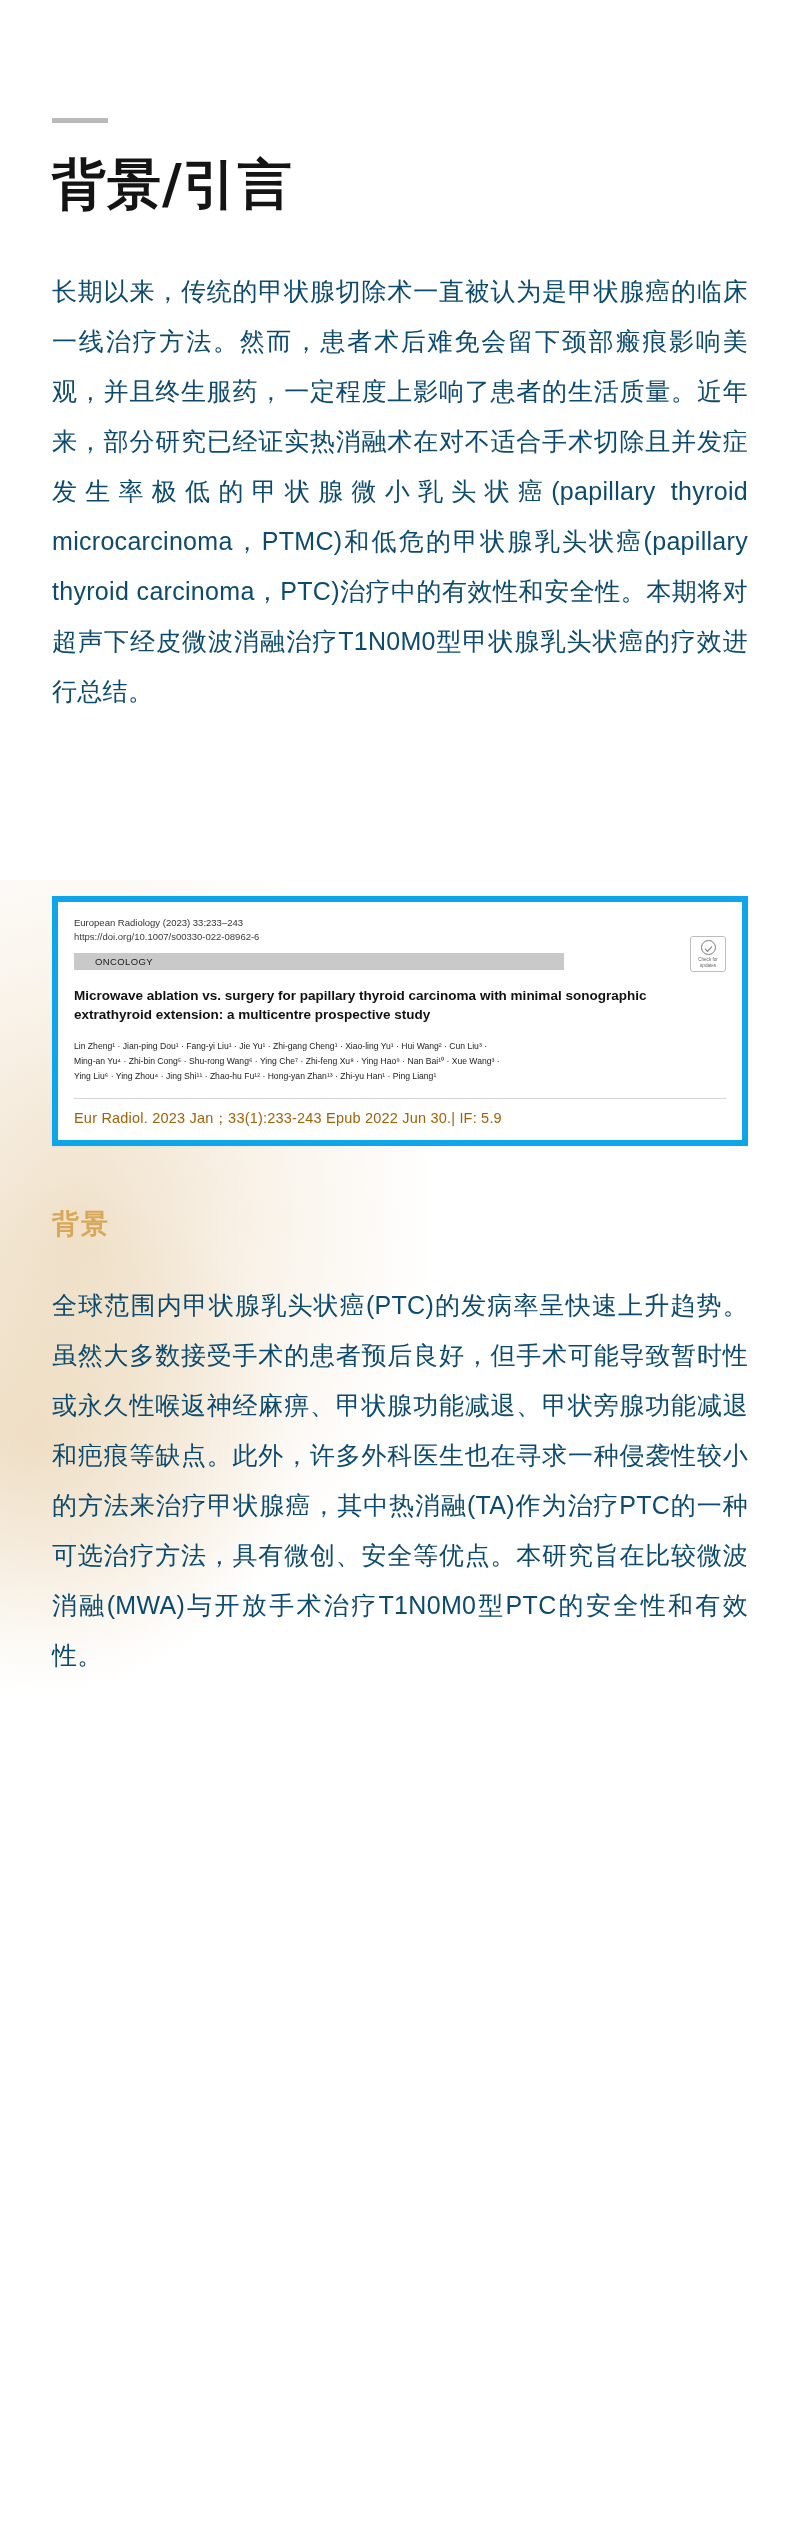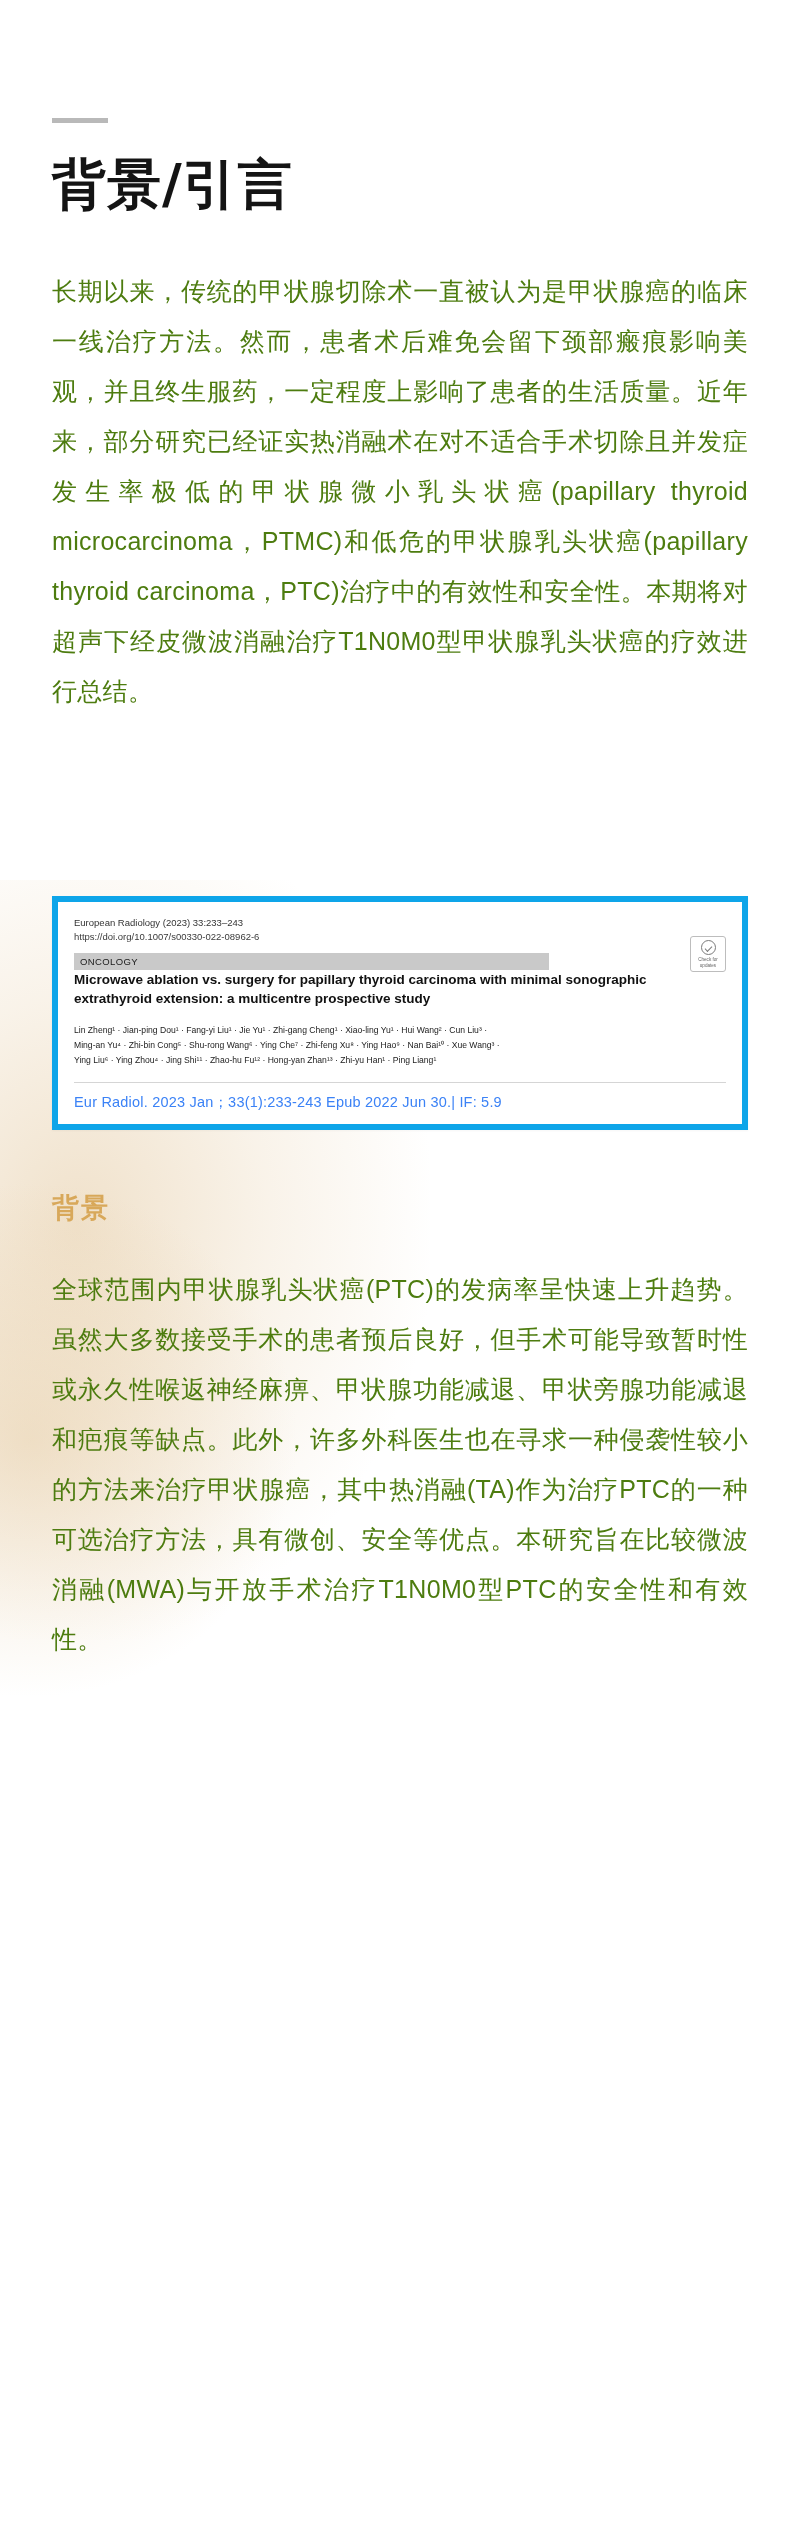--- a/index.html
+++ b/index.html
@@ -56,21 +56,21 @@
     font-family: "DejaVu Serif", "Liberation Serif", serif;
     font-size: 54px;
     font-weight: 700;
     letter-spacing: 1px;
     color: #141414;
     margin: 0 0 44px 0;
   }
   .body-para {
     font-size: 25px;
     line-height: 2.0;
-    color: #4d7c0f;
+    color: #0c4a6e;
     text-align: justify;
     letter-spacing: 0.3px;
     margin: 0;
   }
 
   
   .research-block {
     margin-top: 180px;
     text-align: right;
     position: relative;
@@ -110,24 +110,25 @@
     line-height: 1.45;
     color: #333;
     margin-bottom: 9px;
   }
   .paper-journal .doi { color: #3a3a3a; }
   .paper-banner {
     background: #c9c9c9;
     height: 17px;
     display: flex;
     align-items: center;
-    padding-left: 6px;
+    padding-left: 21px;
     font-size: 9.5px;
     color: #1a1a1a;
     letter-spacing: .4px;
+    margin-bottom: 16px;
     width: 72%;
   }
   .paper-title {
     font-size: 13.5px;
     font-weight: 700;
     line-height: 1.45;
     color: #111;
     margin: 0 70px 14px 0;
   }
   .paper-authors {
@@ -135,21 +136,21 @@
     line-height: 1.75;
     color: #222;
     margin: 0 0 14px 0;
   }
   .paper-divider {
     border-top: 1px solid #d5d5d5;
     margin: 0 0 10px 0;
   }
   .paper-cite {
     font-size: 14.5px;
-    color: #3b82f6;
+    color: #a16207;
     letter-spacing: .2px;
   }
   .crossmark {
     position: absolute;
     right: 16px;
     top: 34px;
     width: 34px;
     height: 34px;
     border: 1px solid #bdbdbd;
     border-radius: 3px;

